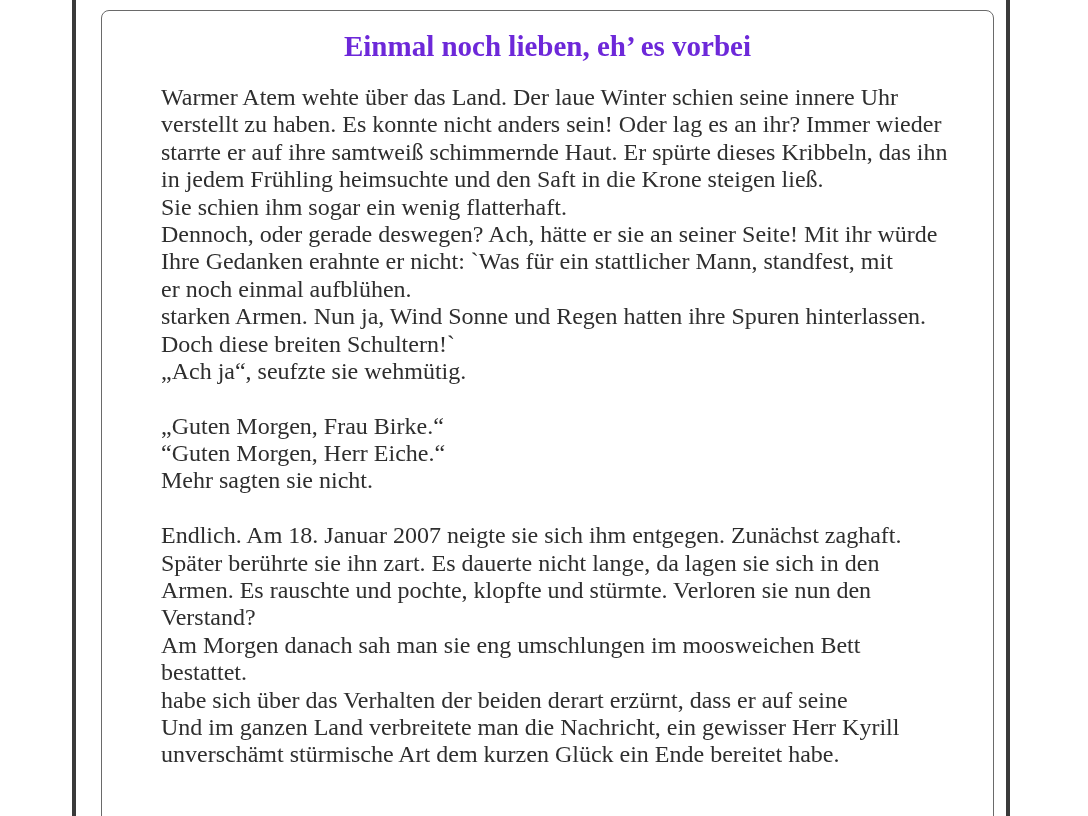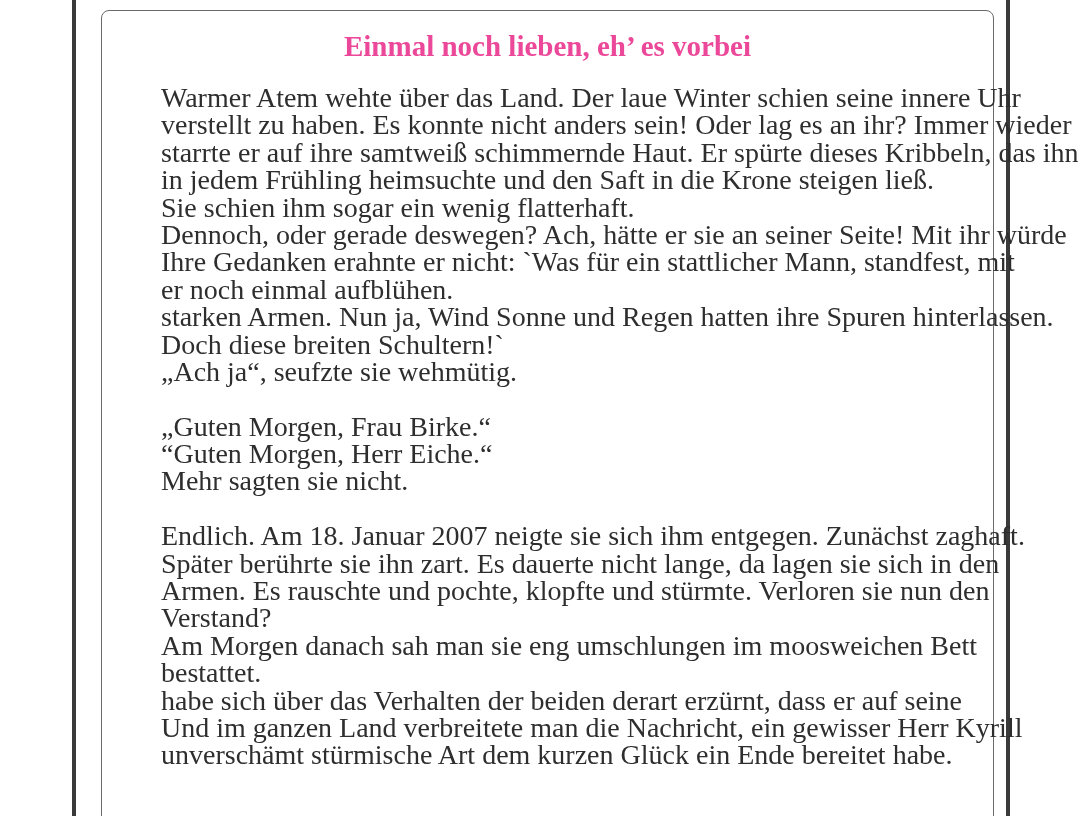--- a/index.html
+++ b/index.html
@@ -38,28 +38,28 @@
     .title {
       position: absolute;
       left: 101px;
       top: 28px;
       width: 893px;
       text-align: center;
       font-weight: bold;
       font-size: 29px;
       line-height: 36px;
       letter-spacing: 0px;
-      color: #ec4899;
+      color: #6d28d9;
     }
     .body-text {
       position: absolute;
       left: 161px;
       top: 84px;
       width: 820px;
-      font-size: 28px;
+      font-size: 24px;
       line-height: 27.4px;
       color: #2e2e2e;
     }
     .line {
       white-space: nowrap;
       height: 27.4px;
     }
     .blank {
       height: 27.4px;
     }

